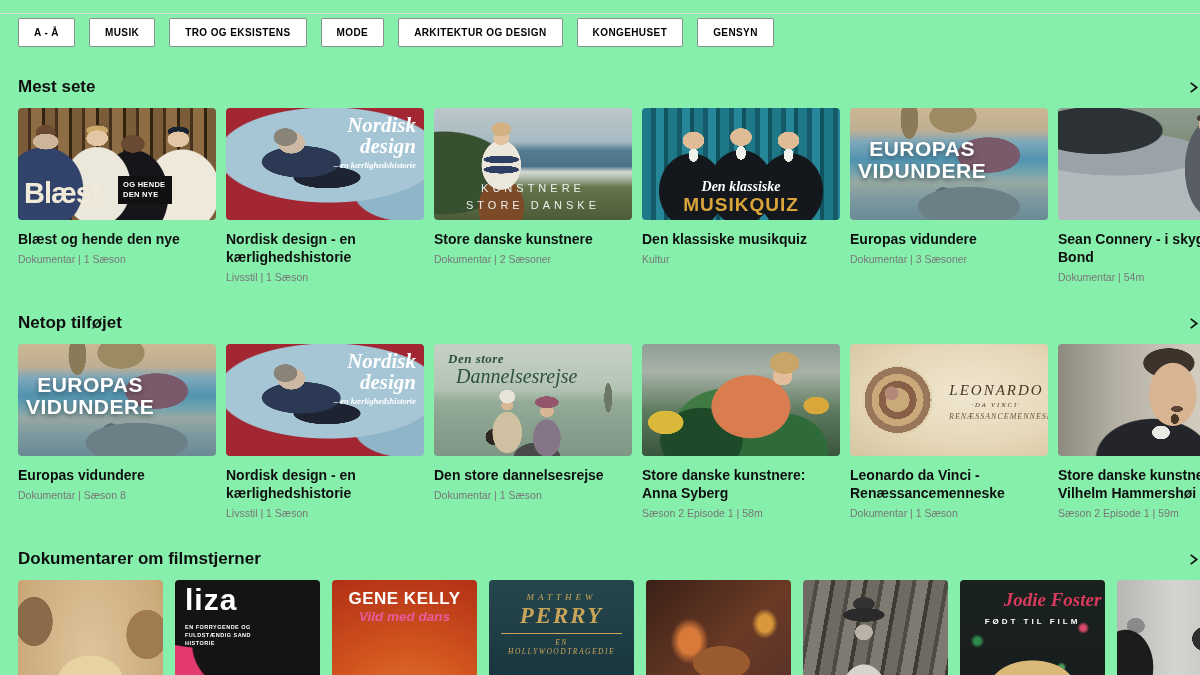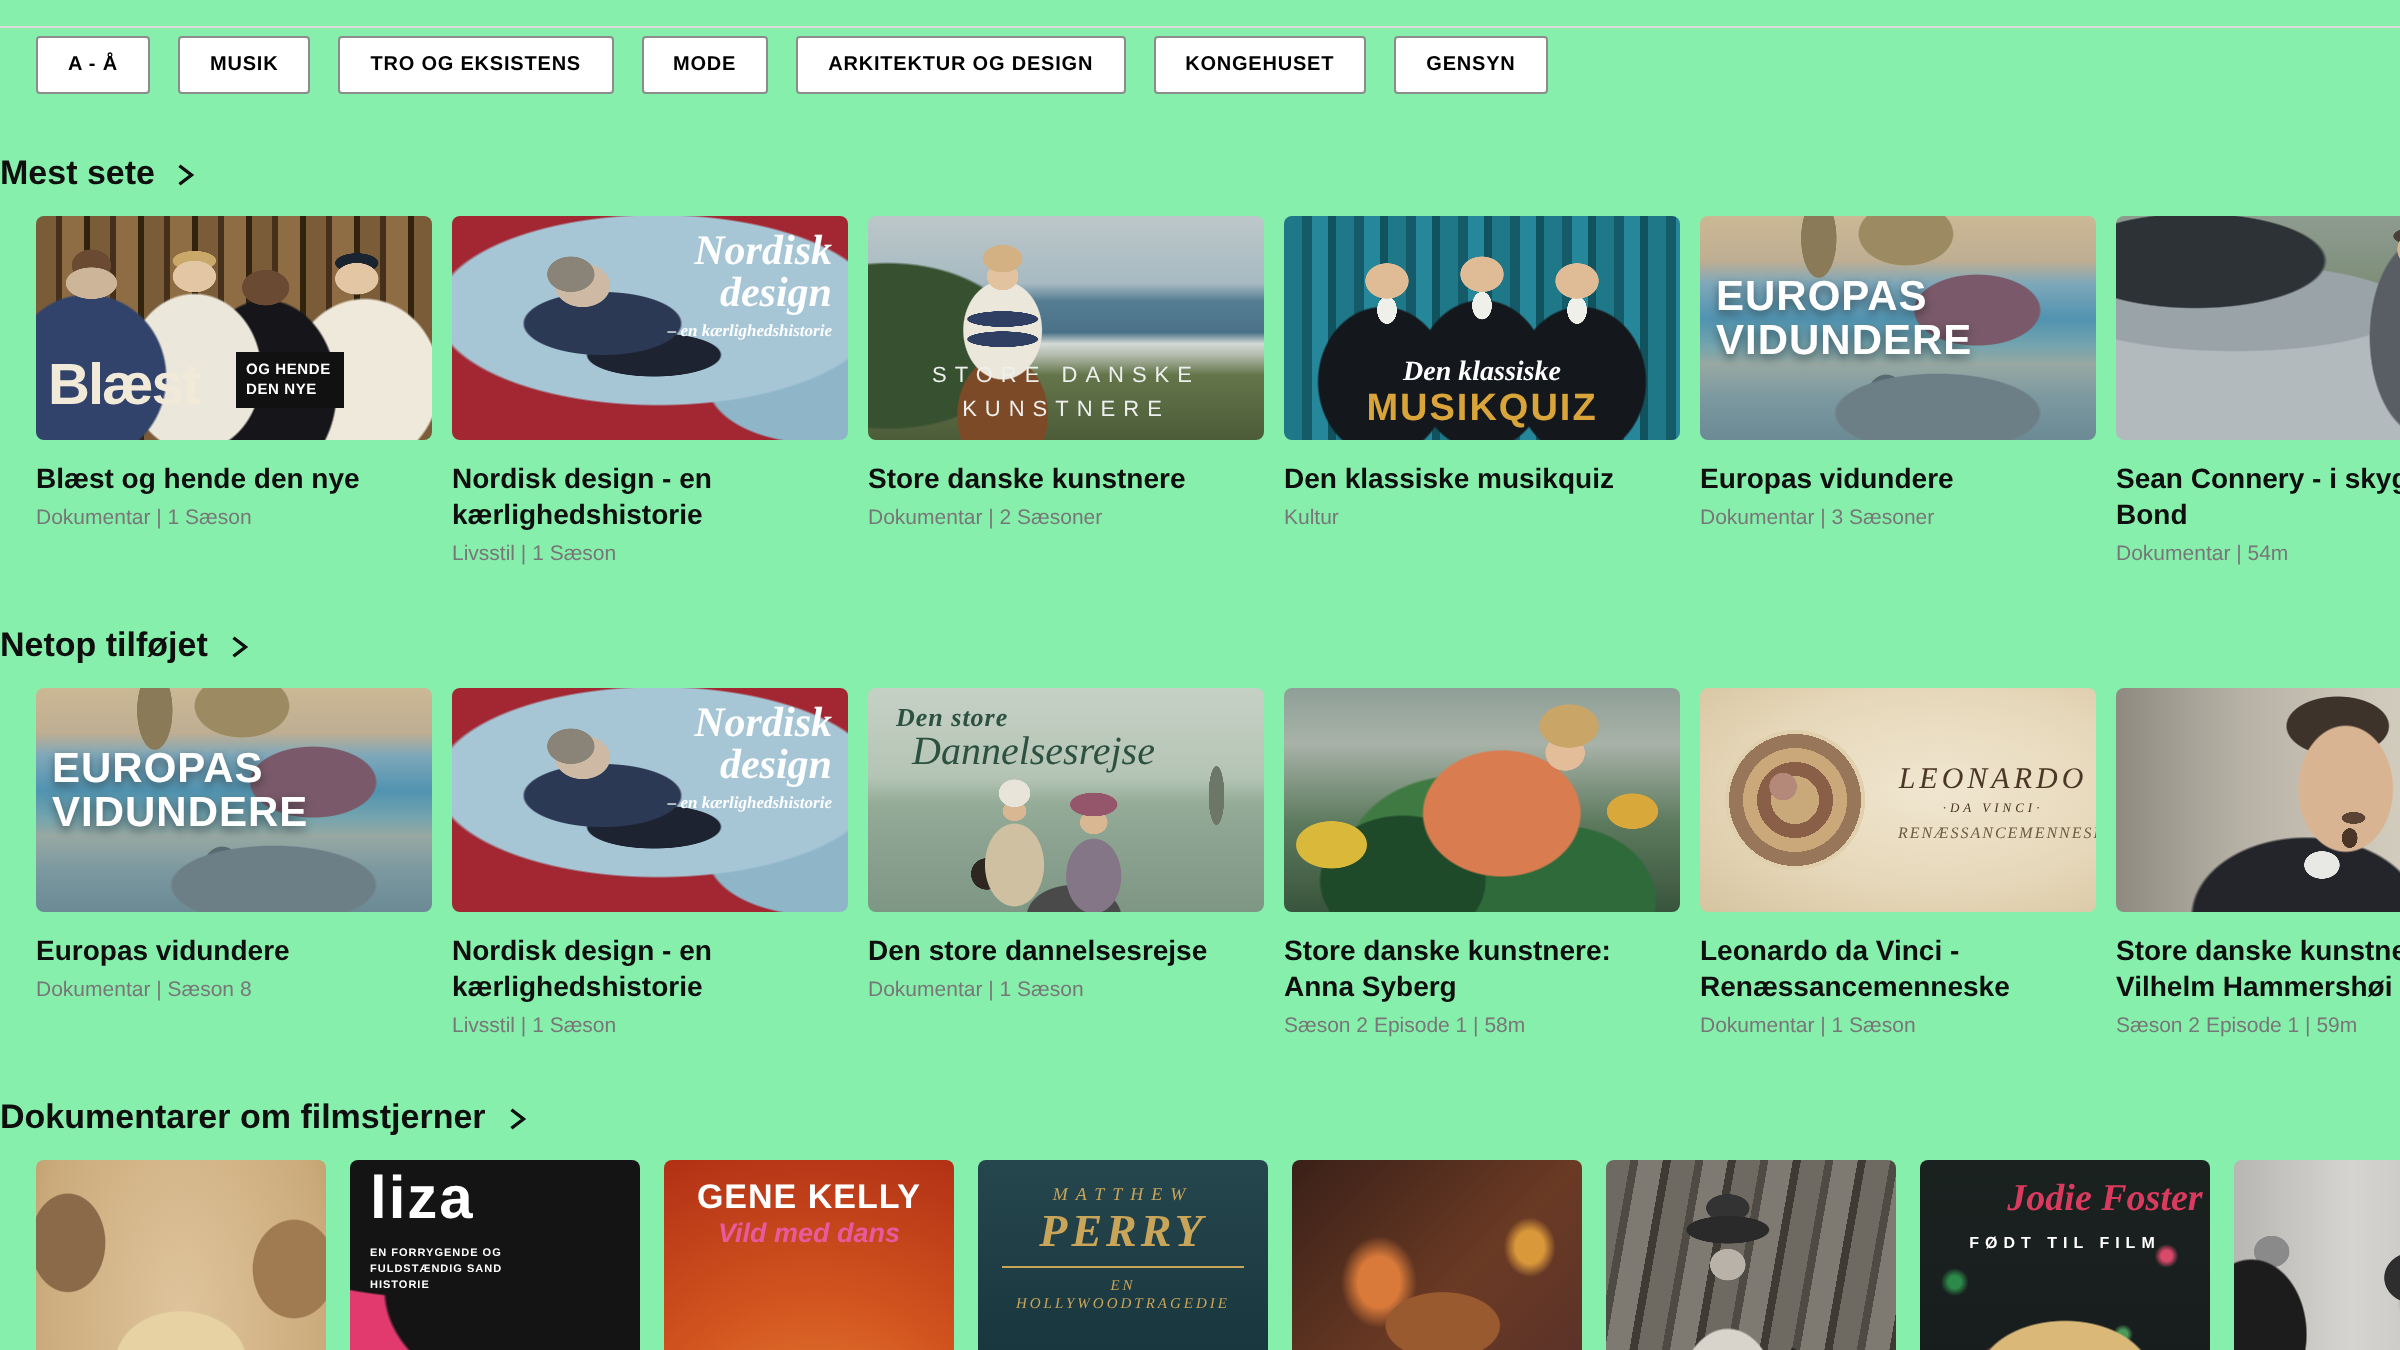--- a/index.html
+++ b/index.html
@@ -8,21 +8,21 @@
   .top-divider{position:absolute;top:13px;left:0;width:100%;height:1px;background:#dcdcdc;}
 
   
   .filters{display:flex;gap:14px;padding:18px 0 0 18px;}
   .filter-btn{background:#fff;border:1px solid #8c8c8c;border-radius:2px;color:#000;
       font-family:"Liberation Sans",sans-serif;font-size:10px;font-weight:700;letter-spacing:.4px;
       padding:8px 15px;cursor:pointer;white-space:nowrap;}
 
   
   .section{margin-top:30px;}
-  .section-header{display:flex;align-items:center;gap:9px;cursor:pointer;}
+  .section-header{display:flex;align-items:center;gap:9px;padding-left:18px;cursor:pointer;justify-content:space-between;}
   .section-title{font-size:17px;font-weight:700;margin:0;}
   .chev{display:block;}
 
   .cards-row{display:flex;gap:10px;padding-left:18px;margin-top:11px;}
   .card{width:198px;flex:0 0 auto;}
   .card-p{width:145px;flex:0 0 auto;}
   .cards-row.portrait{gap:12px;}
   .thumb{position:relative;width:198px;height:112px;border-radius:4px;overflow:hidden;cursor:pointer;}
   .thumb-p{position:relative;width:145px;height:218px;border-radius:4px;overflow:hidden;cursor:pointer;}
   .thumb span, .thumb-p span{position:absolute;}
@@ -90,21 +90,21 @@
 
   .p-europas{background:
     radial-gradient(24px 16px at 52% 8%,#9c8a62 0 97%,transparent 100%),
     radial-gradient(9px 20px at 30% 10%,#8a7a58 0 97%,transparent 100%),
     radial-gradient(32px 18px at 70% 42%,#7a5a6a 0 97%,transparent 100%),
     radial-gradient(52px 20px at 60% 88%,#6d7f86 0 97%,transparent 100%),
     radial-gradient(11px 15px at 47% 84%,#5a6a72 0 97%,transparent 100%),
     linear-gradient(180deg,#cbb894 0%,#bfae92 20%,#7fa8ba 30%,#5193b0 46%,#74a4ae 58%,#97a8a2 66%,#7b98a0 82%,#6b8a94 100%);}
   .europas-text{left:8px;top:27%;color:#fff;font-weight:900;font-size:21px;line-height:1.06;
       letter-spacing:.5px;text-shadow:0 2px 5px rgba(0,0,0,.45);}
-  .europas-text i{display:block;font-style:normal;}
+  .europas-text i{display:block;font-style:normal;text-align:center;}
 
   .p-connery{background:
     radial-gradient(12px 10px at 77% 15%,#d6b48e 0 97%,transparent 100%),
     radial-gradient(14px 5px at 77% 9%,#4a4038 0 97%,transparent 100%),
     radial-gradient(28px 50px at 78% 54%,#585e63 0 97%,transparent 100%),
     radial-gradient(66px 24px at 20% 20%,#2c3236 0 97%,transparent 100%),
     radial-gradient(88px 22px at 30% 41%,#9aa4a8 0 97%,transparent 100%),
     radial-gradient(145px 58px at 28% 88%,#b2babe 0 98%,transparent 100%),
     linear-gradient(180deg,#8e9c90 0%,#76886f 45%,#93a48e 70%,#6f8168 100%);}
 
@@ -279,22 +279,22 @@
         </div>
         <div class="card-label">
           <h3 class="card-title">Nordisk design - en kærlighedshistorie</h3>
           <p class="card-meta">Livsstil | 1 Sæson</p>
         </div>
       </article>
 
       <article class="card">
         <div class="thumb p-kunstnere">
           <span class="kunstnere-text">
+            <b>KUNSTNERE</b>
             <b>STORE DANSKE</b>
-            <b>KUNSTNERE</b>
           </span>
         </div>
         <div class="card-label">
           <h3 class="card-title">Store danske kunstnere</h3>
           <p class="card-meta">Dokumentar | 2 Sæsoner</p>
         </div>
       </article>
 
       <article class="card">
         <div class="thumb p-musikquiz">

